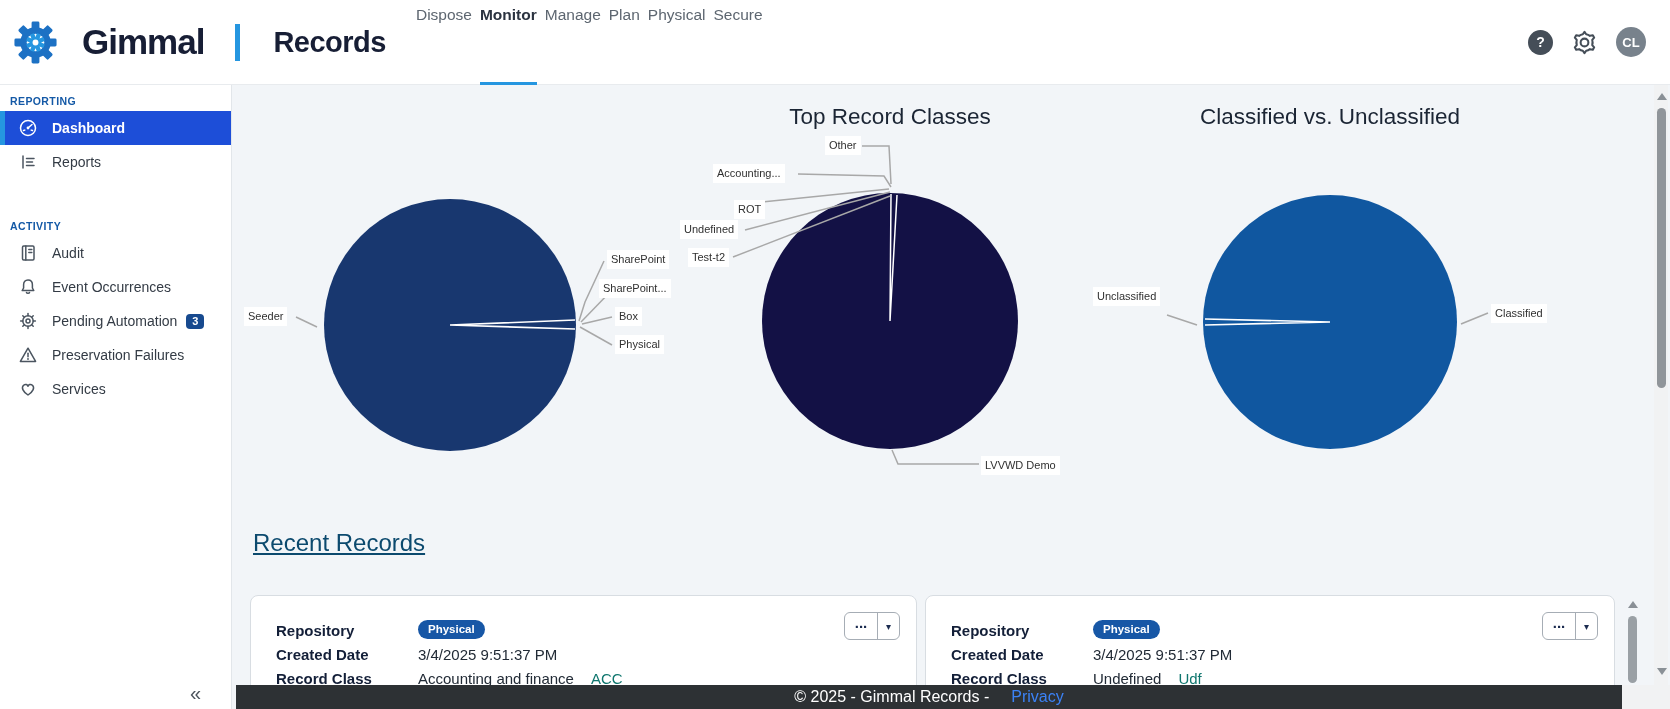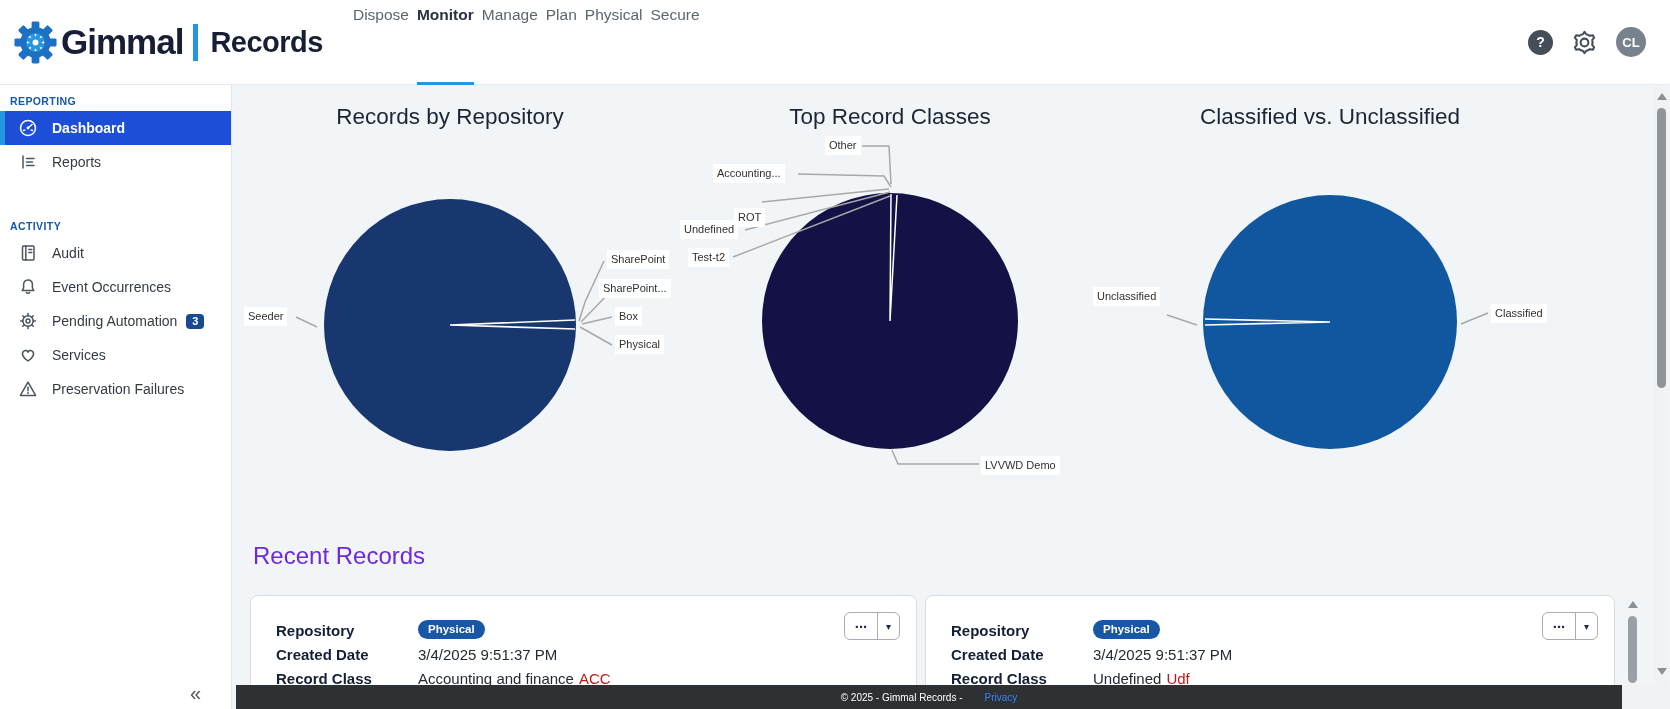--- a/index.html
+++ b/index.html
@@ -3,21 +3,21 @@
 <meta charset="utf-8">
 <style>
   * { box-sizing: border-box; margin: 0; padding: 0; }
   html,body { width:1670px; height:709px; }
   body { font-family:"Liberation Sans", sans-serif; background:#fff; overflow:hidden; }
   .app { position:relative; width:1670px; height:709px; overflow:hidden; background:#fff; }
 
   
   .header { position:absolute; left:0; top:0; width:1670px; height:85px; background:#fff;
             border-bottom:1px solid #e8ebee; display:flex; align-items:center; padding:0 24px 0 12px; z-index:10; }
-  .logo-wrap { display:flex; align-items:center; gap:2px; }
+  .logo-wrap { display:flex; align-items:center; gap:23px; }
   .logo-gear { width:47px; height:47px; }
   .brand { font-size:35px; font-weight:700; color:#171e35; letter-spacing:-1px; }
   .brand-divider { width:5px; height:37px; background:#2596e0; margin:0 10px 0 8px; }
   .product { font-size:29px; font-weight:700; color:#171e35; letter-spacing:-0.5px; }
   .nav { display:flex; gap:8px; margin-left:30px; height:85px; }
   .nav-item { font-size:15.5px; color:#5d6670; text-decoration:none; padding:6px 0; cursor:pointer; }
   .nav-item.active { color:#2b3340; font-weight:700; border-bottom:3px solid #2596e0; }
   .header-spacer { flex:1; }
   .header-icons { display:flex; align-items:center; gap:17px; }
   .help-circle { width:25px; height:25px; border-radius:50%; background:#454e58; color:#fff;
@@ -44,39 +44,39 @@
   .collapse-chevron { position:absolute; left:190px; top:597px; font-size:20px; color:#4b535c; cursor:pointer; }
 
   
   .charts-svg { position:absolute; left:232px; top:85px; width:1438px; height:624px; z-index:2; }
   .chart-title { position:absolute; transform:translateX(-50%); top:104px; font-size:22.5px; color:#1b2534;
                  white-space:nowrap; z-index:3; }
   .pie-label { position:absolute; background:#fff; color:#303030; font-size:11px; line-height:17px;
                padding:1px 4px; white-space:nowrap; z-index:3; }
 
   
-  .recent-heading { position:absolute; left:253px; top:542px; font-size:24px; color:#6d28d9; z-index:3; }
+  .recent-heading { position:absolute; left:253px; top:529px; font-size:24px; color:#0c4a6e; z-index:3;text-decoration:underline; }
   .card { position:absolute; top:595px; height:150px; background:#fff; border:1px solid #d8dde2;
           border-radius:8px; z-index:3; }
   .card-rows { padding:19px 0 0 25px; }
   .c-row { display:flex; align-items:flex-end; height:24px; font-size:15px; }
   .c-label { width:142px; font-weight:700; color:#131f38; flex:0 0 142px; }
   .c-value { color:#222b36; }
-  .c-suffix { color:#b91c1c; margin-left:5px; }
+  .c-suffix { color:#0f766e; margin-left:17px; }
   .badge-pill { display:inline-block; background:#1757a6; color:#fff; font-size:11.5px; font-weight:700;
                 padding:2px 10px 3px; border-radius:11px; line-height:14px; }
   .split-btn { position:absolute; top:16px; right:16px; display:flex; height:28px; background:#fff;
                border:1px solid #a6adb5; border-radius:6px; overflow:hidden; }
   .split-menu { width:33px; border-right:1px solid #a6adb5; text-align:center; font-weight:800; color:#1c2c50;
                 font-size:15px; line-height:20px; cursor:pointer; }
   .split-caret { width:21px; text-align:center; color:#1c2c50; font-size:10px; line-height:27px; cursor:pointer; }
 
   
   .footer { position:absolute; left:236px; top:685px; width:1386px; height:24px; background:#2d3134;
-            color:#fff; font-size:10px; display:flex; align-items:center; justify-content:center; z-index:6; }
+            color:#fff; font-size:16px; display:flex; align-items:center; justify-content:center; z-index:6; }
   .footer a { color:#3b82f6; margin-left:22px; cursor:pointer; }
   .footer-corner { position:absolute; left:1622px; top:685px; width:48px; height:24px; background:#f1f2f3; z-index:6; }
 
   
   .outer-track { position:absolute; left:1654px; top:85px; width:14px; height:600px; background:#f1f2f3; z-index:7; }
   .outer-thumb { position:absolute; left:1657px; top:108px; width:9px; height:280px; background:#90959a; border-radius:5px; z-index:8; cursor:pointer; }
   .inner-thumb { position:absolute; left:1628px; top:616px; width:9px; height:67px; background:#9aa0a5; border-radius:5px; z-index:8; cursor:pointer; }
   .tri-up { width:0; height:0; border-left:5px solid transparent; border-right:5px solid transparent;
             border-bottom:7px solid #8a9096; position:absolute; z-index:8; cursor:pointer; }
   .tri-down { width:0; height:0; border-left:5px solid transparent; border-right:5px solid transparent;
@@ -213,34 +213,34 @@
           <path d="M15.2 4.8 L13.7 6.3"></path>
             <path d="M6.3 13.7 L4.8 15.2"></path>
         </g>
       </svg>
       <span class="s-label">Pending Automation</span>
       <span class="side-badge">3</span>
     </div>
 
     <div class="side-item">
       <svg class="s-icon" viewBox="0 0 20 20">
-        <path d="M10 16 C4.5 12.2 3.2 8.6 5.6 6.3 C7.5 4.5 9.5 5.7 10 7.2 C10.5 5.7 12.5 4.5 14.4 6.3 C16.8 8.6 15.5 12.2 10 16 Z" stroke="#4b5560" stroke-width="1.5" fill="none" stroke-linejoin="round"></path>
-      </svg>
-      <span class="s-label">Services</span>
-    </div>
-
-    <div class="side-item">
-      <svg class="s-icon" viewBox="0 0 20 20">
         <g stroke="#4b5560" stroke-width="1.5" fill="none" stroke-linecap="round" stroke-linejoin="round">
           <path d="M10 3.2 L17.6 16.4 L2.4 16.4 Z"></path>
           <path d="M10 8.2 L10 11.8"></path>
         </g>
         <circle cx="10" cy="14" r="0.9" fill="#4b5560"></circle>
       </svg>
       <span class="s-label">Preservation Failures</span>
+    </div>
+
+    <div class="side-item">
+      <svg class="s-icon" viewBox="0 0 20 20">
+        <path d="M10 16 C4.5 12.2 3.2 8.6 5.6 6.3 C7.5 4.5 9.5 5.7 10 7.2 C10.5 5.7 12.5 4.5 14.4 6.3 C16.8 8.6 15.5 12.2 10 16 Z" stroke="#4b5560" stroke-width="1.5" fill="none" stroke-linejoin="round"></path>
+      </svg>
+      <span class="s-label">Services</span>
     </div>
 
     <div class="collapse-chevron">«</div>
   </div>
 
   <svg class="charts-svg" viewBox="232 85 1438 624">
 
     <g>
       <circle cx="450" cy="325" r="126" fill="#18376f"></circle>
       <path d="M450 325 L575 320 M450 325 L575 329" stroke="#fff" stroke-width="1.6" fill="none"></path>
@@ -269,33 +269,32 @@
     <g>
       <circle cx="1330" cy="322" r="127" fill="#1057a0"></circle>
       <path d="M1330 322 L1205 319 M1330 322 L1205 325" stroke="#fff" stroke-width="1.6" fill="none"></path>
     </g>
     <g stroke="#a8a8a8" stroke-width="1.5" fill="none">
       <path d="M1167 315 L1197 325"></path>
       <path d="M1488 313 L1461 324"></path>
     </g>
   </svg>
 
-  <div class="chart-title" style="left:450px">Records by Repository</div>
   <div class="chart-title" style="left:890px">Top Record Classes</div>
   <div class="chart-title" style="left:1330px">Classified vs. Unclassified</div>
 
   <div class="pie-label" style="left:244px; top:307px">Seeder</div>
   <div class="pie-label" style="left:607px; top:250px">SharePoint</div>
   <div class="pie-label" style="left:599px; top:279px">SharePoint...</div>
   <div class="pie-label" style="left:615px; top:307px">Box</div>
   <div class="pie-label" style="left:615px; top:335px">Physical</div>
 
   <div class="pie-label" style="left:825px; top:136px">Other</div>
   <div class="pie-label" style="left:713px; top:164px">Accounting...</div>
-  <div class="pie-label" style="left:734px; top:208px">ROT</div>
+  <div class="pie-label" style="left:734px; top:200px">ROT</div>
   <div class="pie-label" style="left:680px; top:220px">Undefined</div>
   <div class="pie-label" style="left:688px; top:248px">Test-t2</div>
   <div class="pie-label" style="left:981px; top:456px">LVVWD Demo</div>
 
   <div class="pie-label" style="left:1093px; top:287px">Unclassified</div>
   <div class="pie-label" style="left:1491px; top:304px">Classified</div>
 
   <div class="recent-heading">Recent Records</div>
 
   <div class="card" style="left:250px; width:667px">

